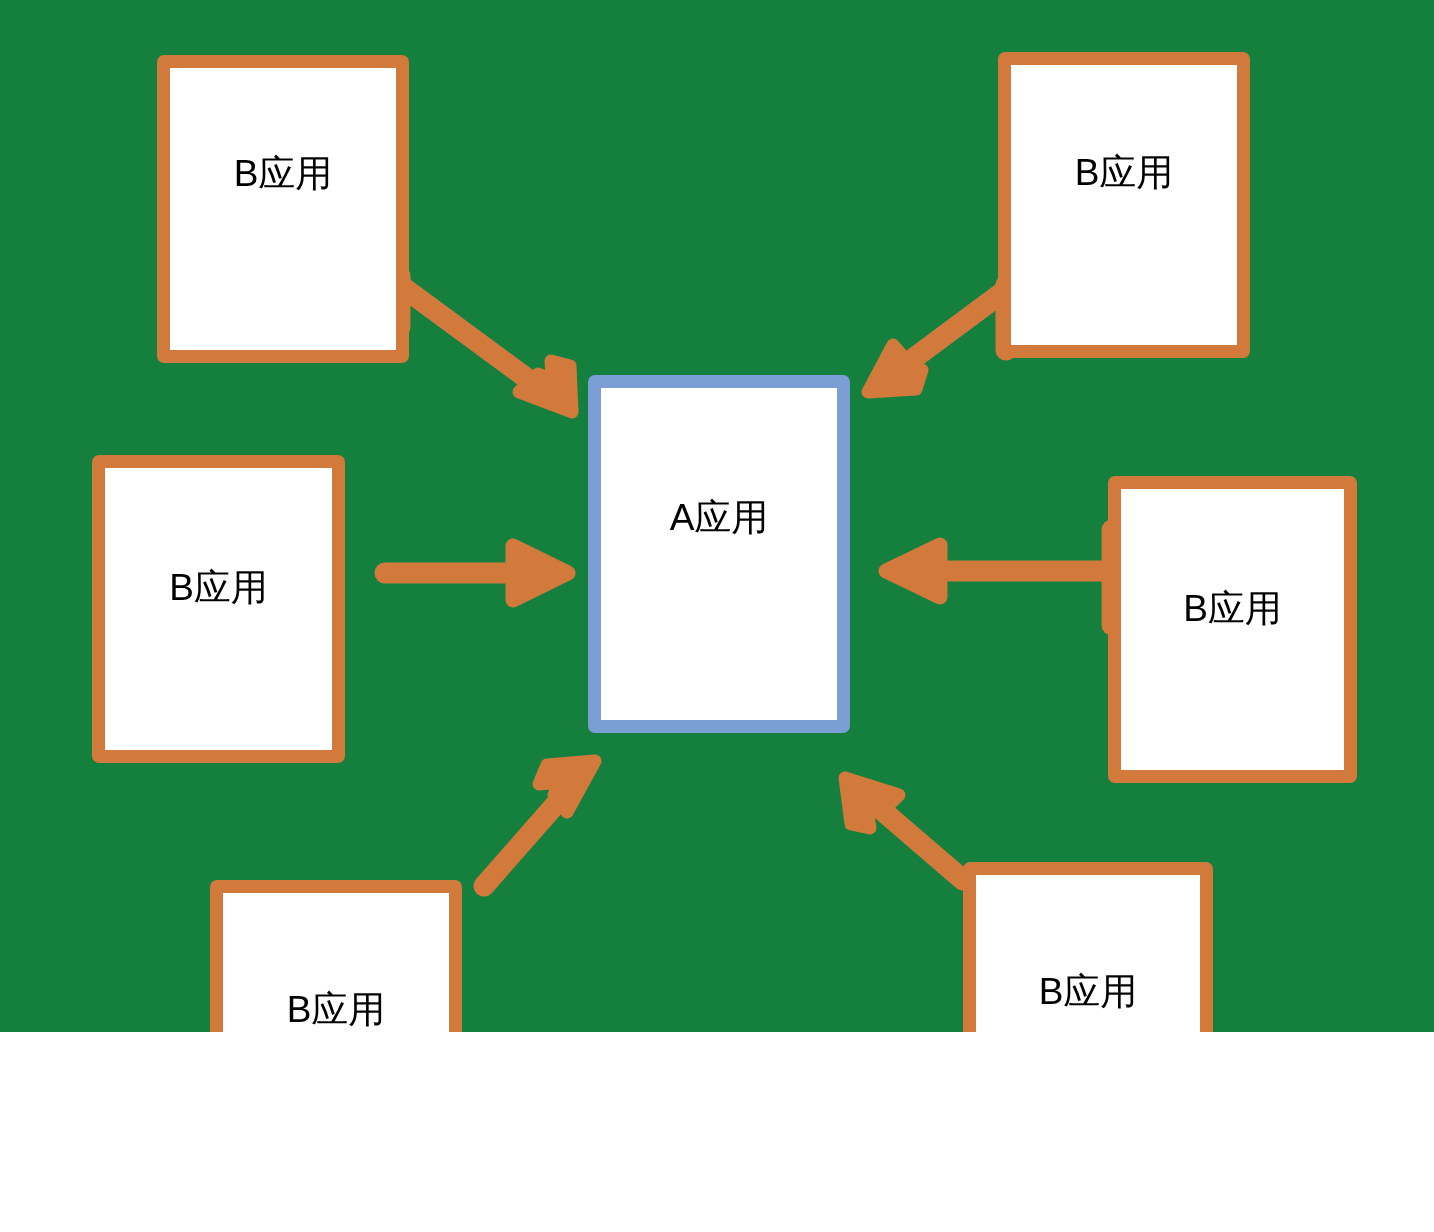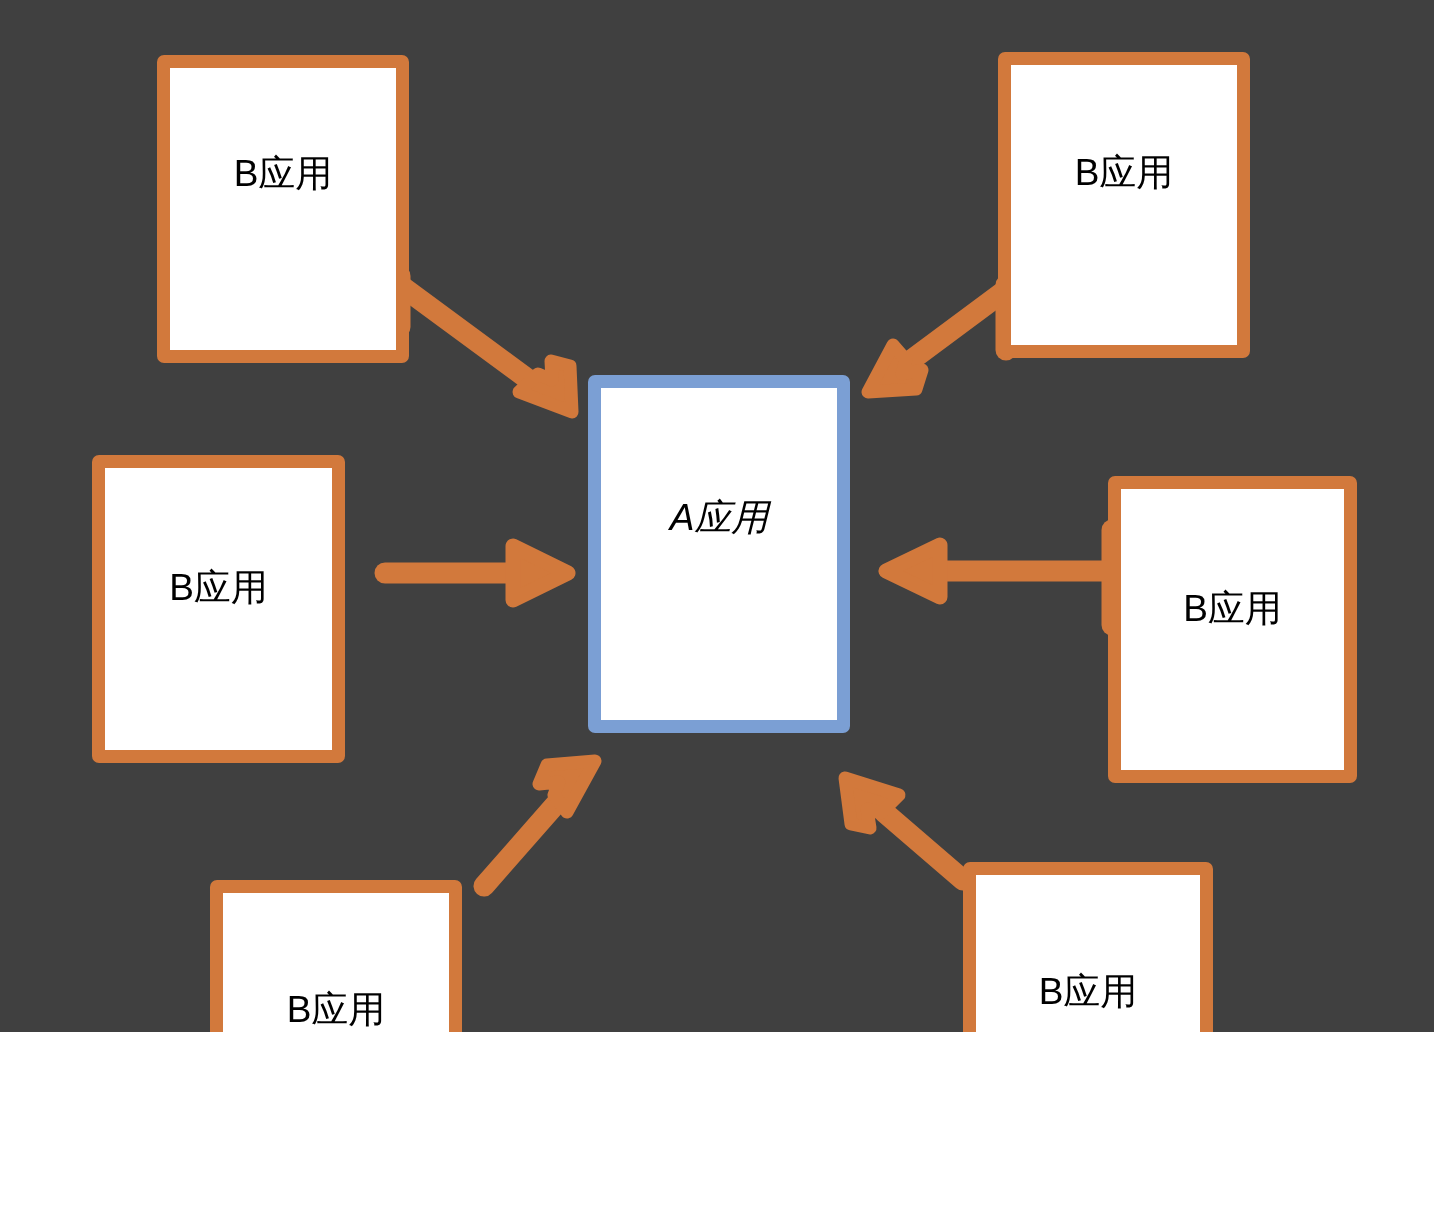--- a/index.html
+++ b/index.html
@@ -8,21 +8,21 @@
     padding: 0;
     background: #ffffff;
   }
   body {
     font-family: "Liberation Sans", "DejaVu Sans", sans-serif;
   }
   #canvas {
     position: relative;
     width: 1434px;
     height: 1032px;
-    background: #404040;
+    background: #15803d;
     overflow: hidden;
   }
   #edges {
     position: absolute;
     left: 0;
     top: 0;
     width: 1434px;
     height: 1232px;
     pointer-events: none;
   }
@@ -34,21 +34,20 @@
     border-radius: 7px;
     display: block;
   }
   .node-b {
     border-color: #d2793c;
     border-width: 13px;
   }
   .node-a {
     border-color: #7b9fd4;
     border-width: 13px;
-    font-style: italic;
   }
   .node-label {
     position: absolute;
     left: 0;
     right: 0;
     text-align: center;
     color: #000000;
     font-size: 37px;
     line-height: 1.1;
     letter-spacing: 0px;

